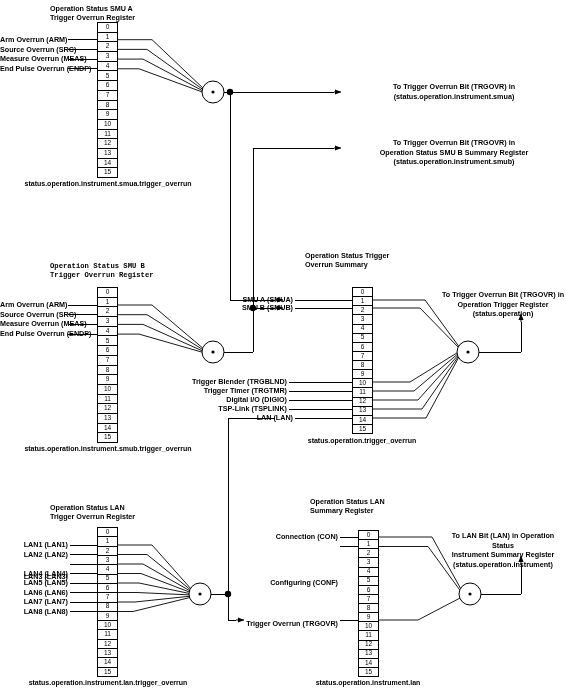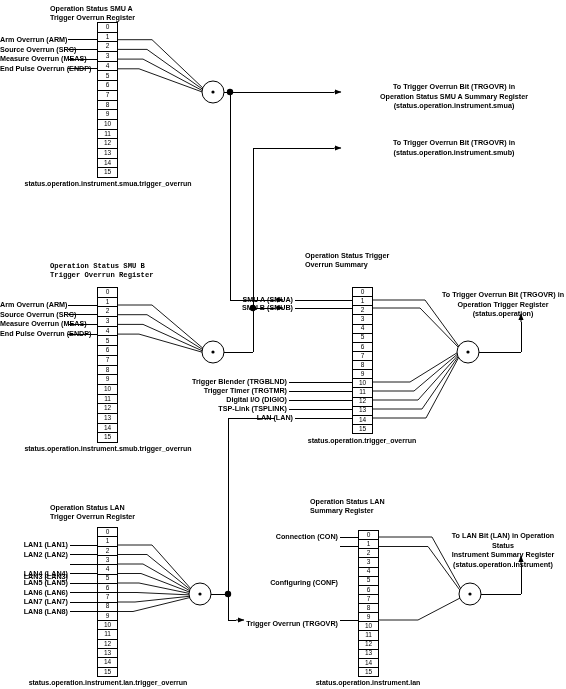--- a/index.html
+++ b/index.html
@@ -266,26 +266,26 @@
 
   <div class="bitlabel" style="left:0px;top:36px;width:66px;">Arm Overrun (ARM)</div>
   <div class="bitlabel" style="left:0px;top:45.7px;width:66px;">Source Overrun (SRC)</div>
   <div class="bitlabel" style="left:0px;top:55.4px;width:66px;">Measure Overrun (MEAS)</div>
   <div class="bitlabel" style="left:0px;top:65.1px;width:66px;">End Pulse Overrun (ENDP)</div>
 
   <div class="reg-caption" style="left:8px;top:179px;width:200px;">status.operation.instrument.smua.trigger_overrun</div>
 
   <div class="note" style="left:344px;top:82px;width:220px;">
     <div>To Trigger Overrun Bit  (TRGOVR) in</div>
-    <div>Operation Status SMU A Summary Register</div>
     <div>(status.operation.instrument.smua)</div>
   </div>
 
   <div class="note" style="left:344px;top:138px;width:220px;">
     <div>To Trigger Overrun Bit  (TRGOVR) in</div>
+    <div>Operation Status SMU B Summary Register</div>
     <div>(status.operation.instrument.smub)</div>
   </div>
 
   <div class="reg-title" style="left:50px;top:262px;width:115px;font-family:Liberation Mono, monospace;">
     <div>Operation Status SMU B</div>
     <div>Trigger Overrun Register</div>
   </div>
 
   <div class="reg" style="left:97px;top:287px;height:156px;">
       <div class="cell">0</div>

